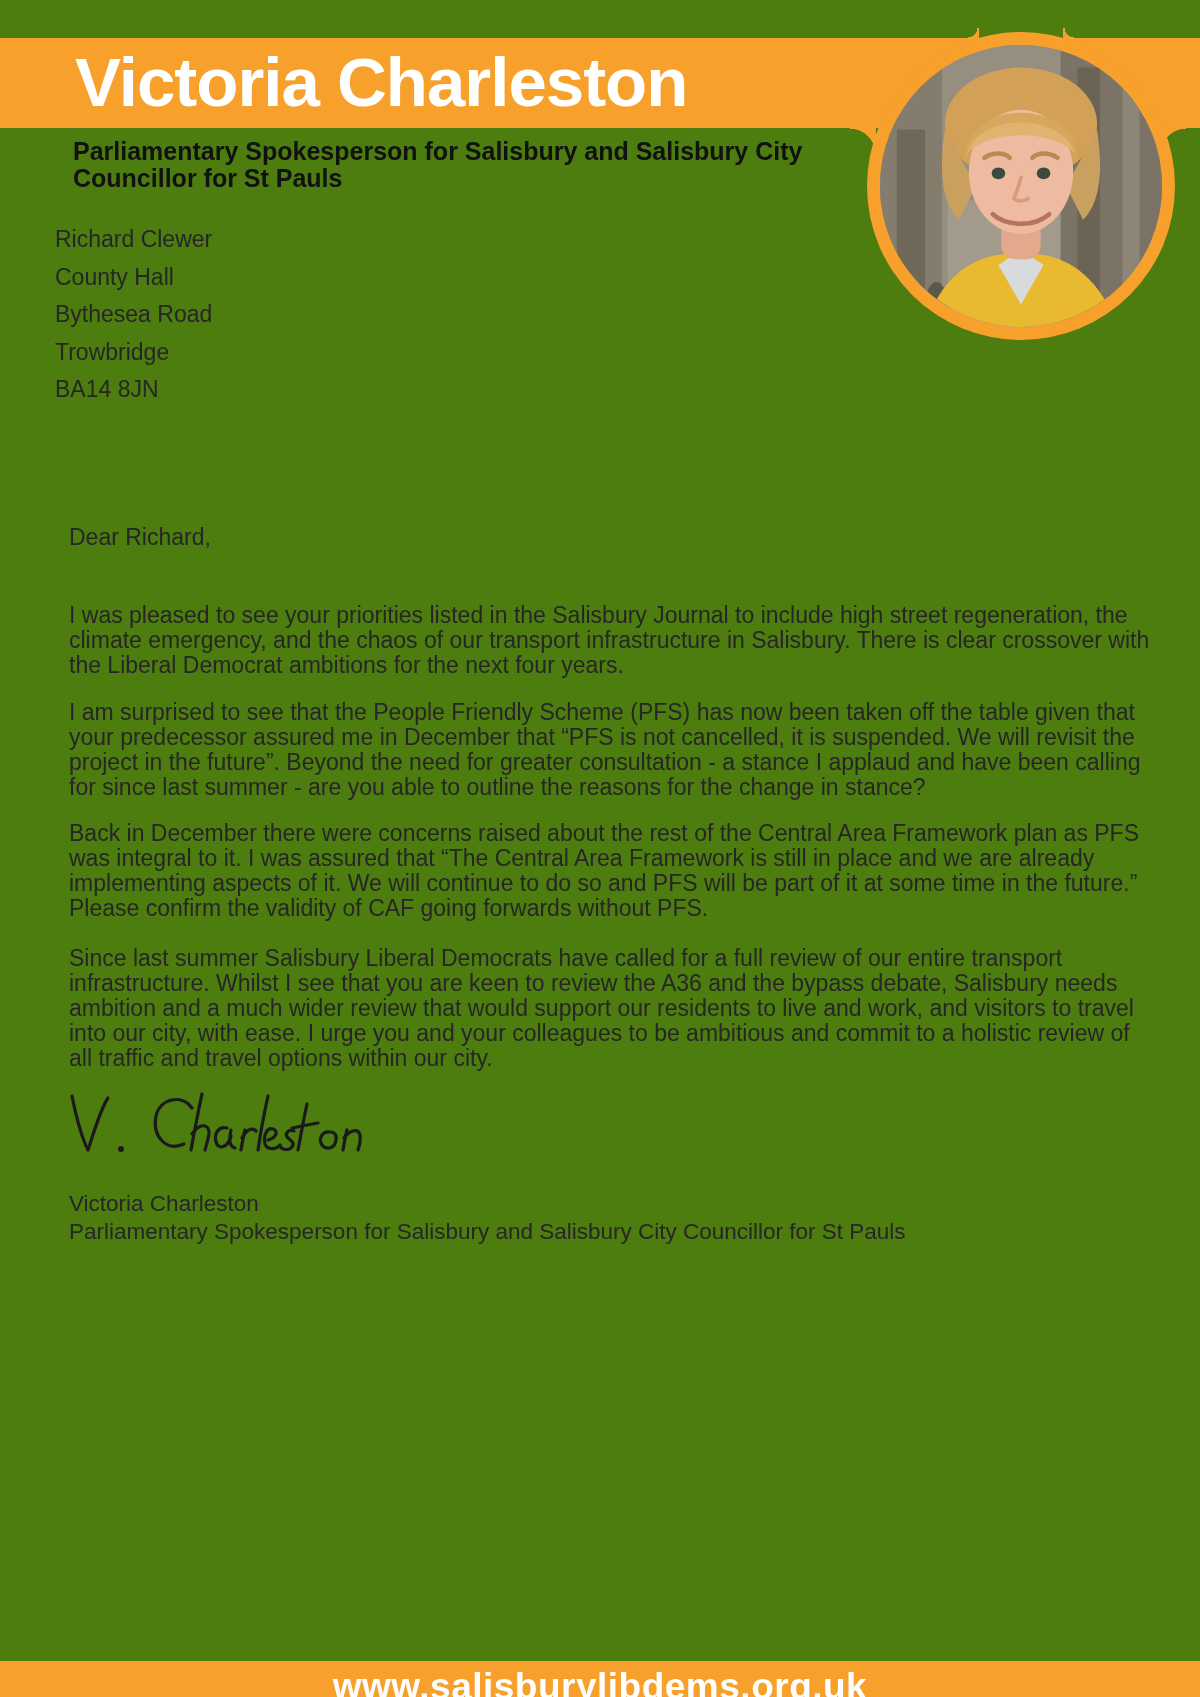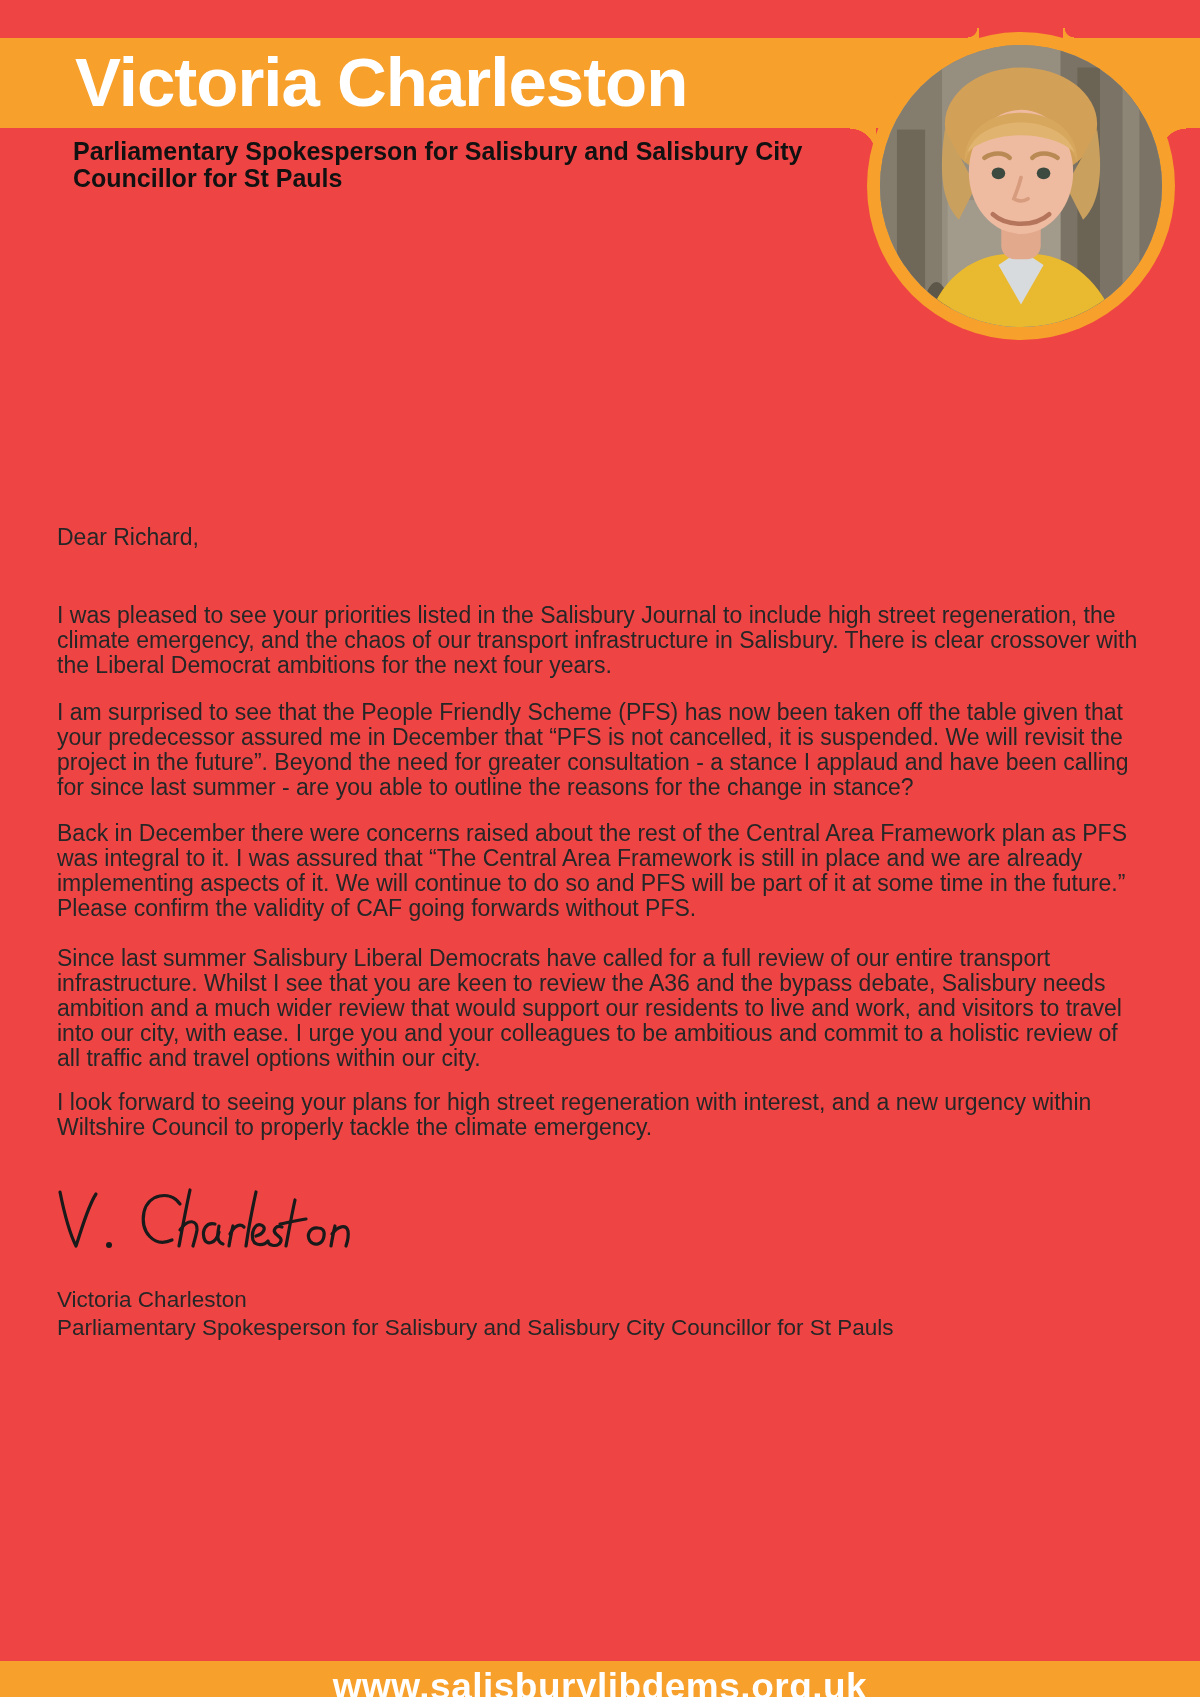--- a/index.html
+++ b/index.html
@@ -1,20 +1,20 @@
 <!DOCTYPE html>
 <html style="--orange: #F7A02C;"><head>
 <meta charset="utf-8">
 <style>
   html, body { margin: 0; padding: 0; background: #ffffff; }
   .page {
     position: relative;
     width: 1200px;
     height: 1697px;
-    background: #ef4444;
+    background: #4d7c0f;
     overflow: hidden;
     font-family: "Liberation Sans", sans-serif;
     color: #222222;
     margin: 0 auto;
   }
   
   .band {
     position: absolute;
     left: 0; right: 0;
     top: 38px;
@@ -75,21 +75,21 @@
     position: absolute;
     left: 55px;
     top: 221px;
     font-size: 23px;
     line-height: 37.5px;
     color: #262626;
   }
   
   .letter {
     position: absolute;
-    left: 57px;
+    left: 69px;
     top: 525px;
     width: 1090px;
     font-size: 23px;
     line-height: 25px;
     color: #262626;
   }
   .letter p { margin: 0; }
   .salutation     { margin-bottom: 53px !important; }
   .para-1         { margin-bottom: 22px !important; }
   .para-2         { margin-bottom: 22px !important; }
@@ -164,28 +164,34 @@
         <path d="M50 47 C49 51 48 53 47.5 54.5 C49 55.5 51 55.5 52.5 54.5" stroke="#d79b7e" stroke-width="1.3" fill="none" stroke-linecap="round"></path>
         <path d="M40 60 C45 64.5 55 64.5 60 60" stroke="#b5745c" stroke-width="1.6" fill="none" stroke-linecap="round"></path>
       </svg>
     </div>
   </div>
   <div class="fillet bl"></div>
   <div class="fillet br"></div>
   <div class="fillet tl"></div>
   <div class="fillet tr"></div>
 
+  <div class="recipient">
+    <div>Richard Clewer</div>
+    <div>County Hall</div>
+    <div>Bythesea Road</div>
+    <div>Trowbridge</div>
+    <div>BA14 8JN</div>
+  </div>
 
   <div class="letter">
     <p class="salutation">Dear Richard,</p>
     <p class="para-2">I was pleased to see your priorities listed in the Salisbury Journal to include high street regeneration, the climate emergency, and the chaos of our transport infrastructure in Salisbury. There is clear crossover with the Liberal Democrat ambitions for the next four years.</p>
     <p class="para-3">I am surprised to see that the People Friendly Scheme (PFS) has now been taken off the table given that your predecessor assured me in December that “PFS is not cancelled, it is suspended. We will revisit the project in the future”. Beyond the need for greater consultation - a stance I applaud and have been calling for since last summer - are you able to outline the reasons for the change in stance?</p>
     <p class="para-4">Back in December there were concerns raised about the rest of the Central Area Framework plan as PFS was integral to it. I was assured that “The Central Area Framework is still in place and we are already implementing aspects of it.  We will continue to do so and PFS will be part of it at some time in the future.” Please confirm the validity of CAF going forwards without PFS.</p>
     <p class="para-5">Since last summer Salisbury Liberal Democrats have called for a full review of our entire transport infrastructure.  Whilst I see that you are keen to review the A36 and the bypass debate, Salisbury needs ambition and a much wider review that would support our residents to live and work, and visitors to travel into our city, with ease. I urge you and your colleagues to be ambitious and commit to a holistic review of all traffic and travel options within our city.</p>
-    <p class="para-6">I look forward to seeing your plans for high street regeneration with interest, and a new urgency within Wiltshire Council to properly tackle the climate emergency.</p>
 
     <div class="signature-wrap" aria-label="V. Charleston">
       <svg width="330" height="70" viewBox="0 0 330 70">
         <g fill="none" stroke="#1a1a1a" stroke-width="3.2" stroke-linecap="round" stroke-linejoin="round">
           <path d="M8 6 C12 26 18 48 24 60 C30 42 36 20 44 8"></path>
           <path d="M128 18 C118 4 96 8 92 26 C88 46 102 62 120 54"></path>
           <path d="M138 4 C134 22 130 44 127 60"></path>
           <path d="M128 44 C136 32 146 34 145 44 C144 50 142 56 141 60"></path>
           <path d="M163 38 C154 36 150 44 152 52 C154 60 164 58 167 46"></path>
           <path d="M167 40 C165 50 165 56 171 58"></path>

